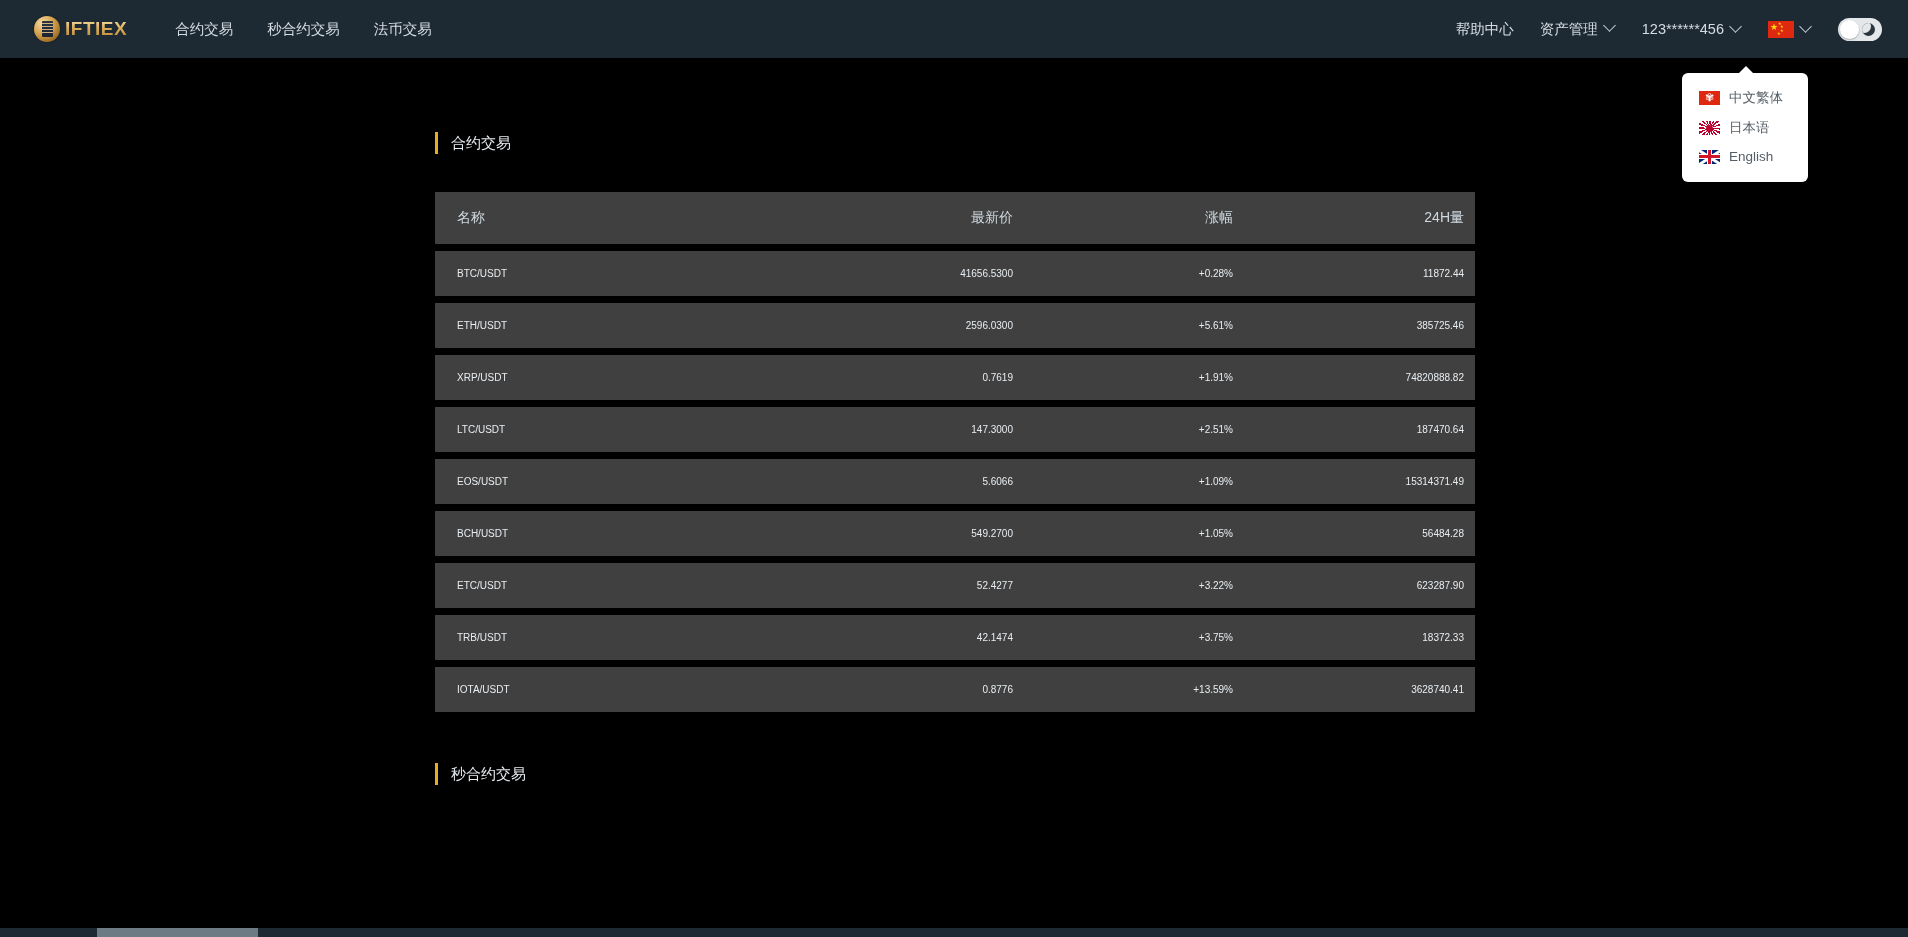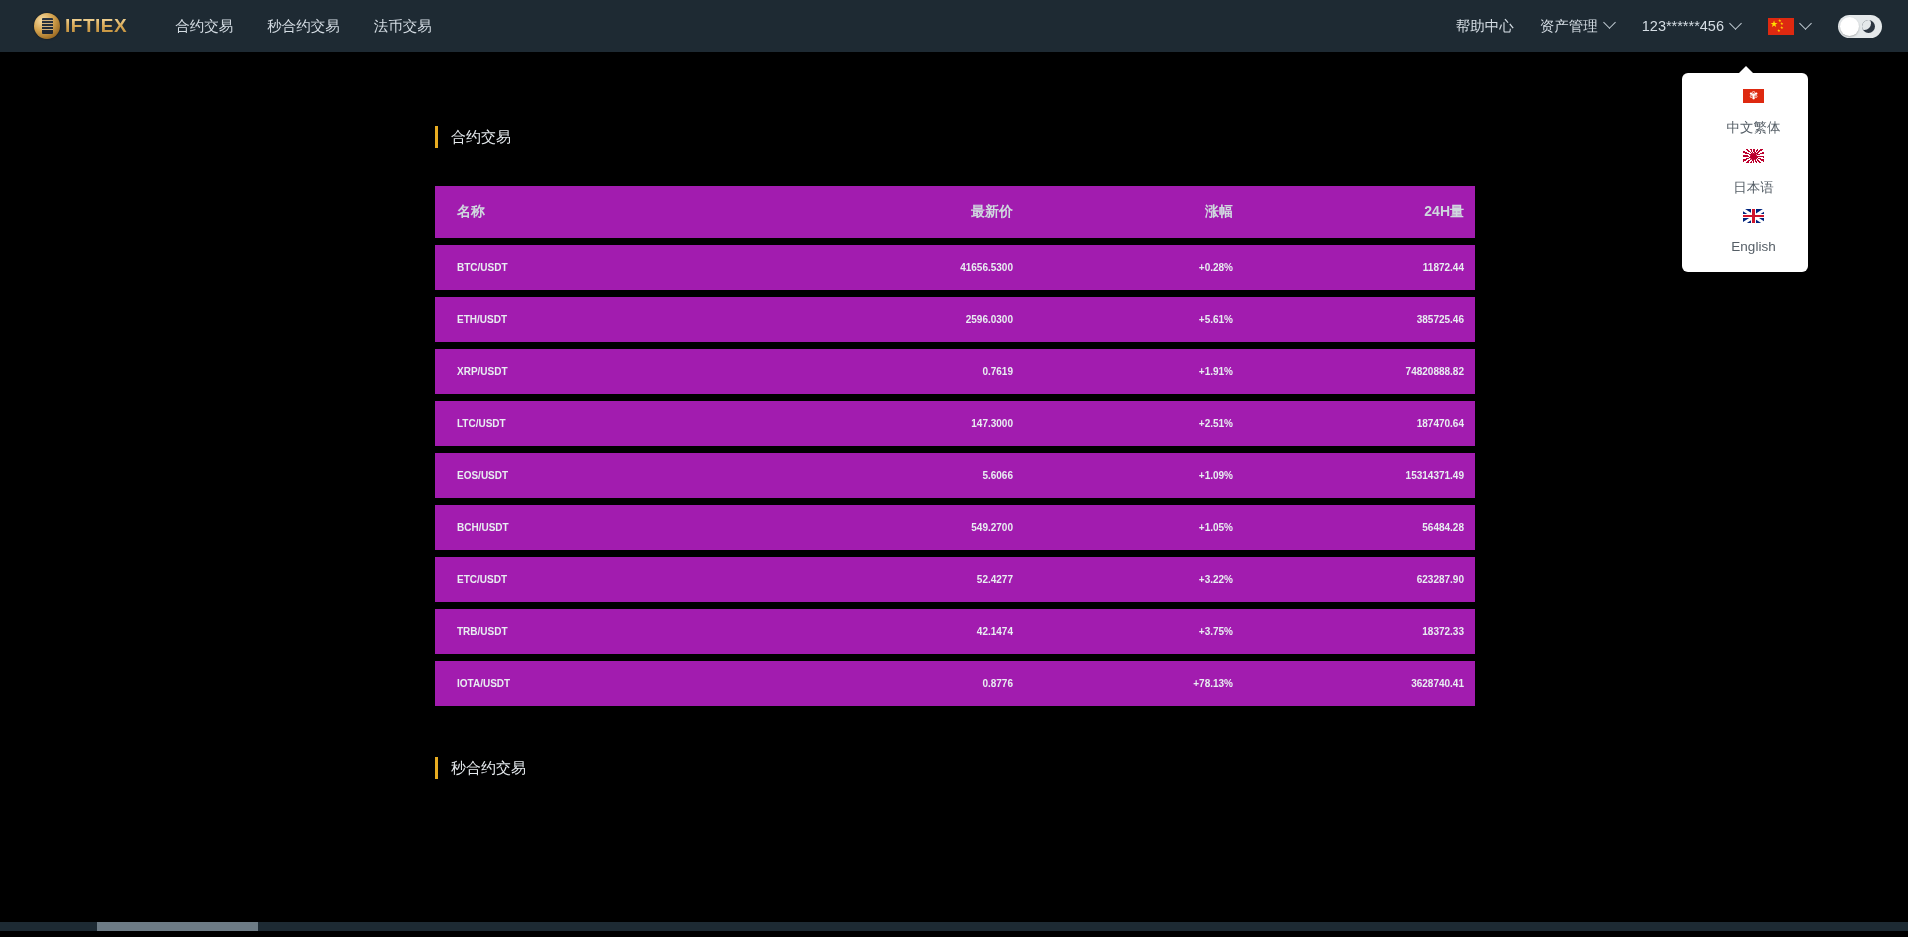--- a/index.html
+++ b/index.html
@@ -7,21 +7,21 @@
     width: 1908px;
     height: 937px;
     overflow: hidden;
     background: #000000;
     font-family: "Liberation Sans", "DejaVu Sans", sans-serif;
   }
 
   
   .header {
     position: relative;
-    height: 52px;
+    height: 58px;
     background: #1e2a33;
     display: flex;
     align-items: center;
     padding: 0 26px 0 34px;
     z-index: 50;
   }
   .brand {
     display: flex;
     align-items: center;
     gap: 5px;
@@ -183,27 +183,26 @@
     top: -7px;
     left: 56px;
     width: 0; height: 0;
     border-left: 8px solid transparent;
     border-right: 8px solid transparent;
     border-bottom: 8px solid #ffffff;
   }
   .lang-item {
     display: flex;
     align-items: center;
-    gap: 16px;
+    gap: 9px;
     padding: 6px 0 6px 17px;
     font-size: 13.5px;
     color: #555e66;
     cursor: pointer;
     white-space: nowrap;
-    flex-direction: column;
   }
 
   .flag {
     width: 21px; height: 14px;
     flex: 0 0 auto;
     position: relative;
     overflow: hidden;
     display: inline-block;
   }
   
@@ -316,22 +315,22 @@
     color: #e6ebef;
   }
 
   table.market {
     width: 1040px;
     border-collapse: separate;
     border-spacing: 0 7px;
     table-layout: fixed;
   }
   table.market th, table.market td {
-    background: #a21caf;
-    font-weight: bold;
+    background: #404040;
+    font-weight: normal;
     height: 45px;
     vertical-align: middle;
     white-space: nowrap;
   }
   table.market thead th {
     font-size: 14px;
     color: #cfd8de;
     height: 52px;
   }
   table.market tbody td {
@@ -508,21 +507,21 @@
         </tr>
         <tr>
           <td class="col-name">TRB/USDT</td>
           <td class="col-price">42.1474</td>
           <td class="col-change up">+3.75%</td>
           <td class="col-vol">18372.33</td>
         </tr>
         <tr>
           <td class="col-name">IOTA/USDT</td>
           <td class="col-price">0.8776</td>
-          <td class="col-change up">+78.13%</td>
+          <td class="col-change up">+13.59%</td>
           <td class="col-vol">3628740.41</td>
         </tr>
       </tbody>
     </table>
 
     <div class="next-section">
       <span class="title-bar"></span>
       <span class="next-title-text">秒合约交易</span>
     </div>
 

